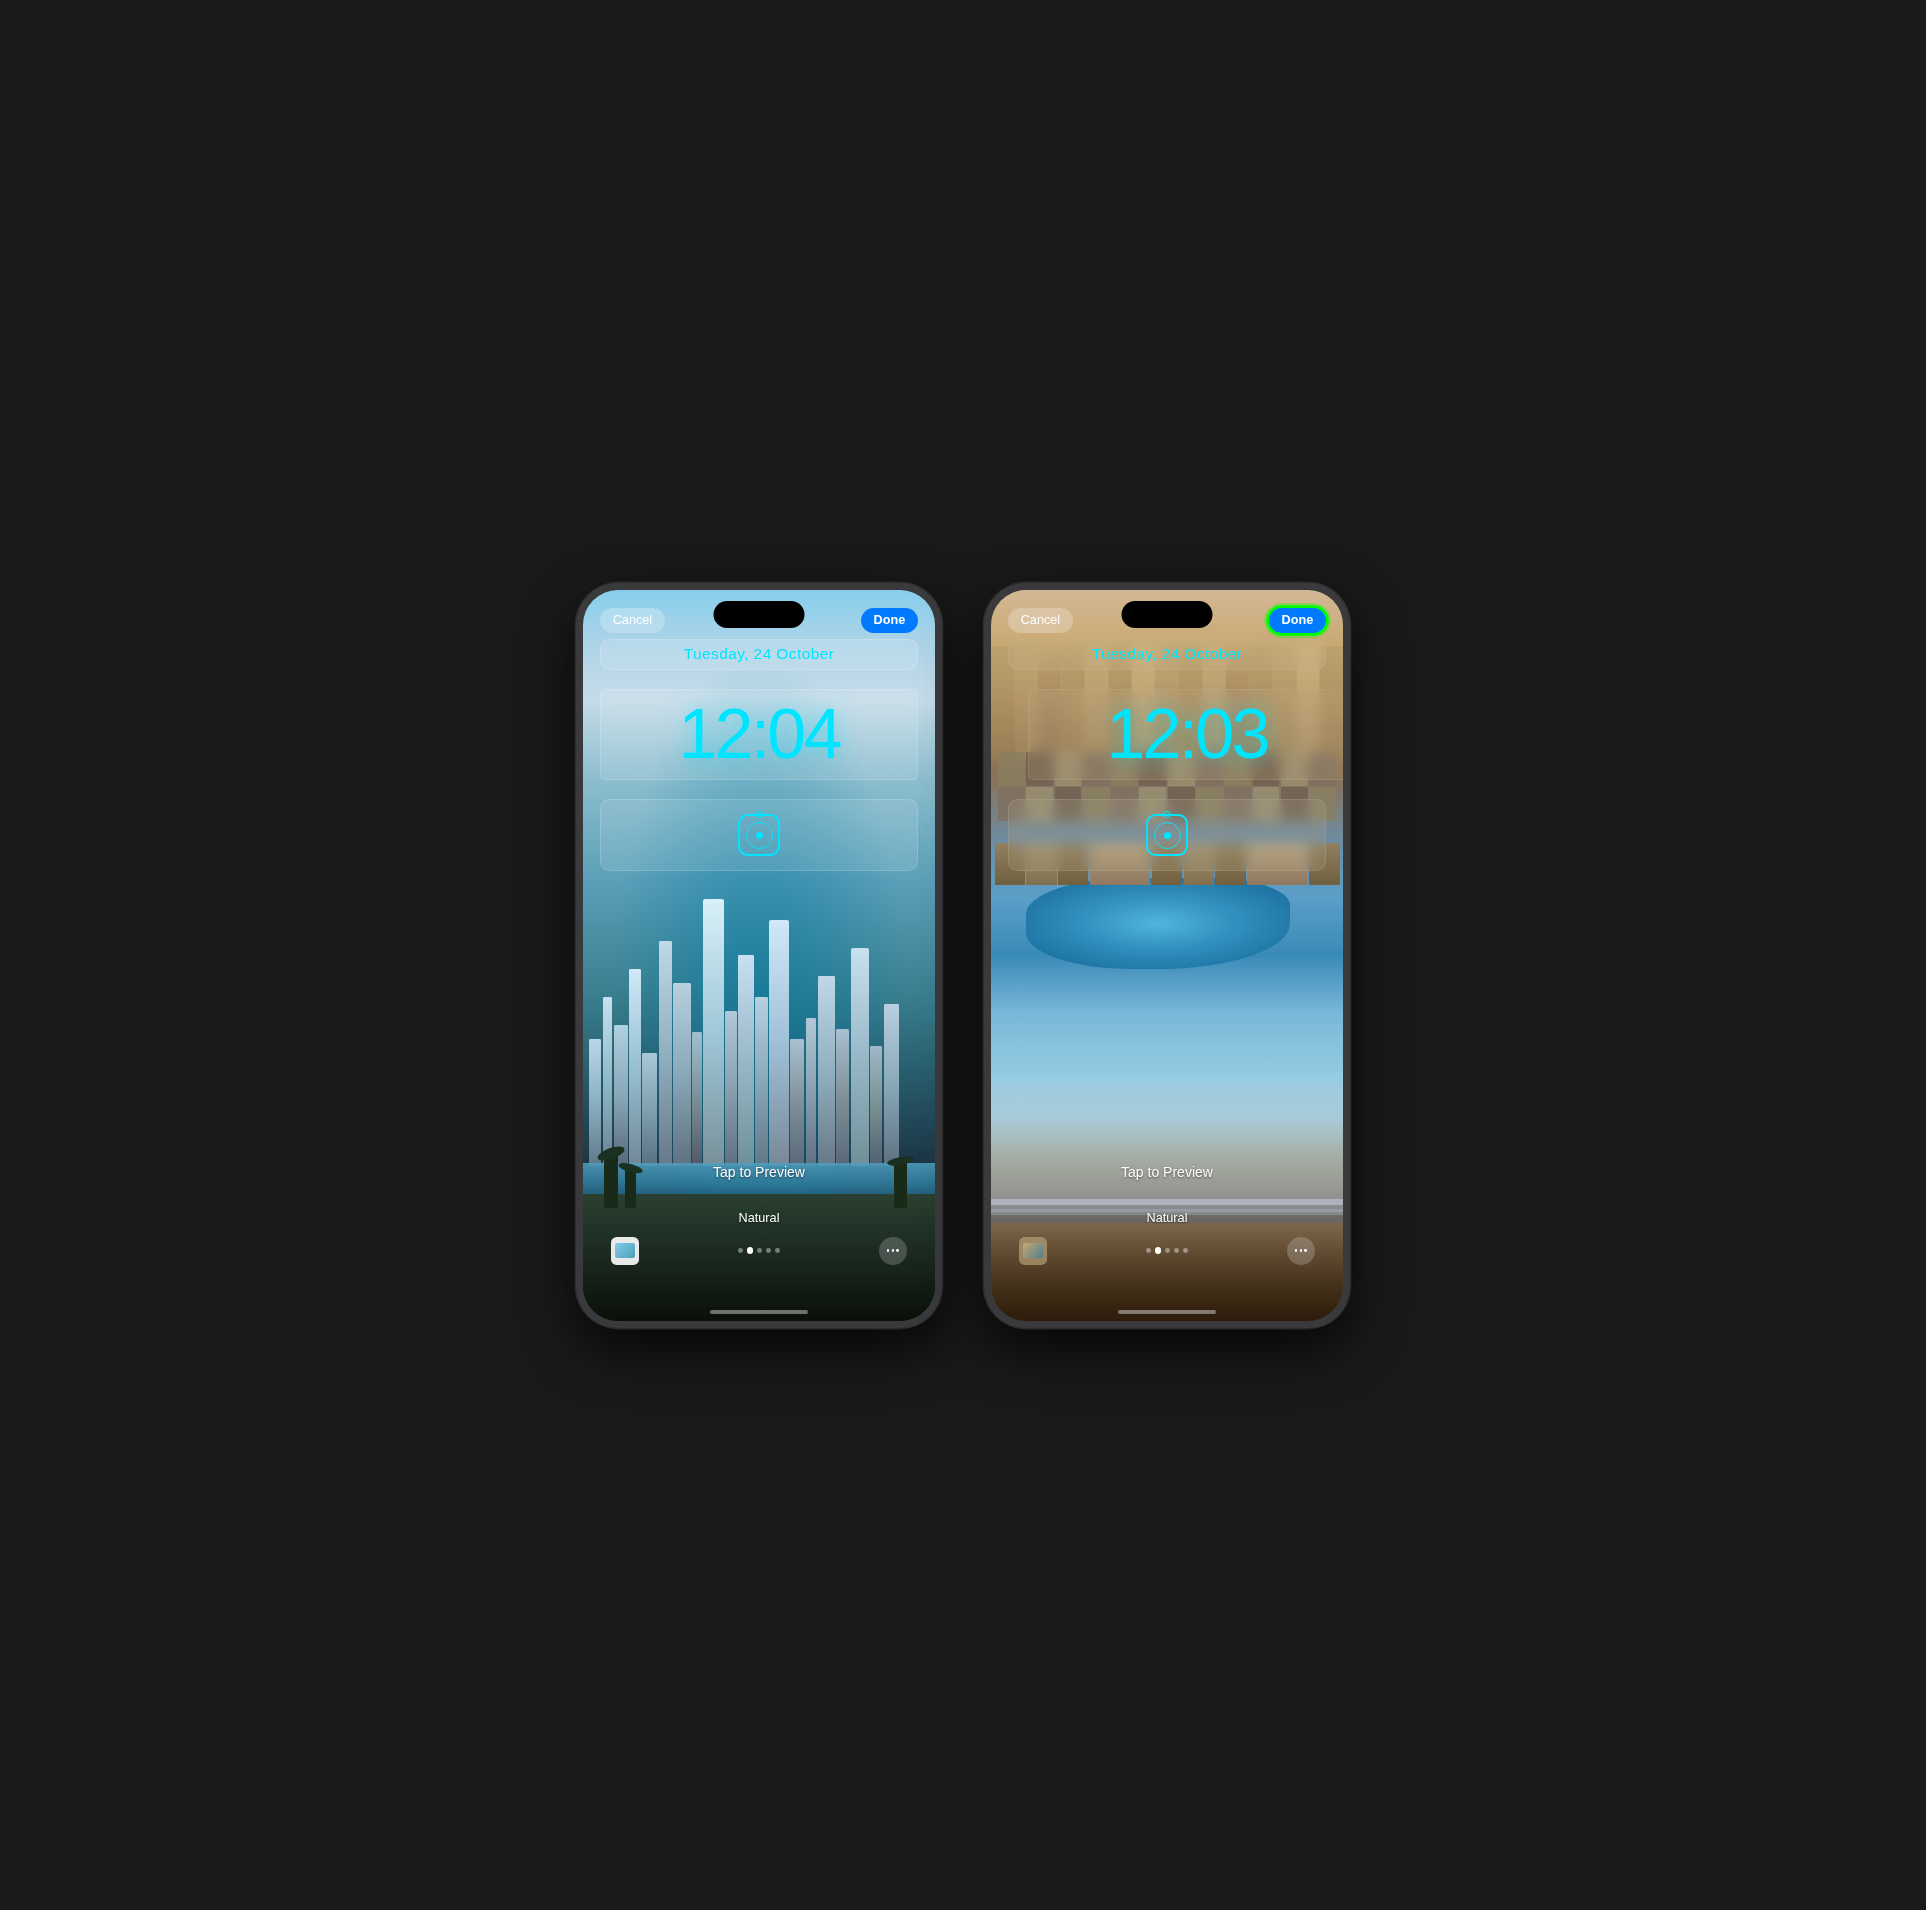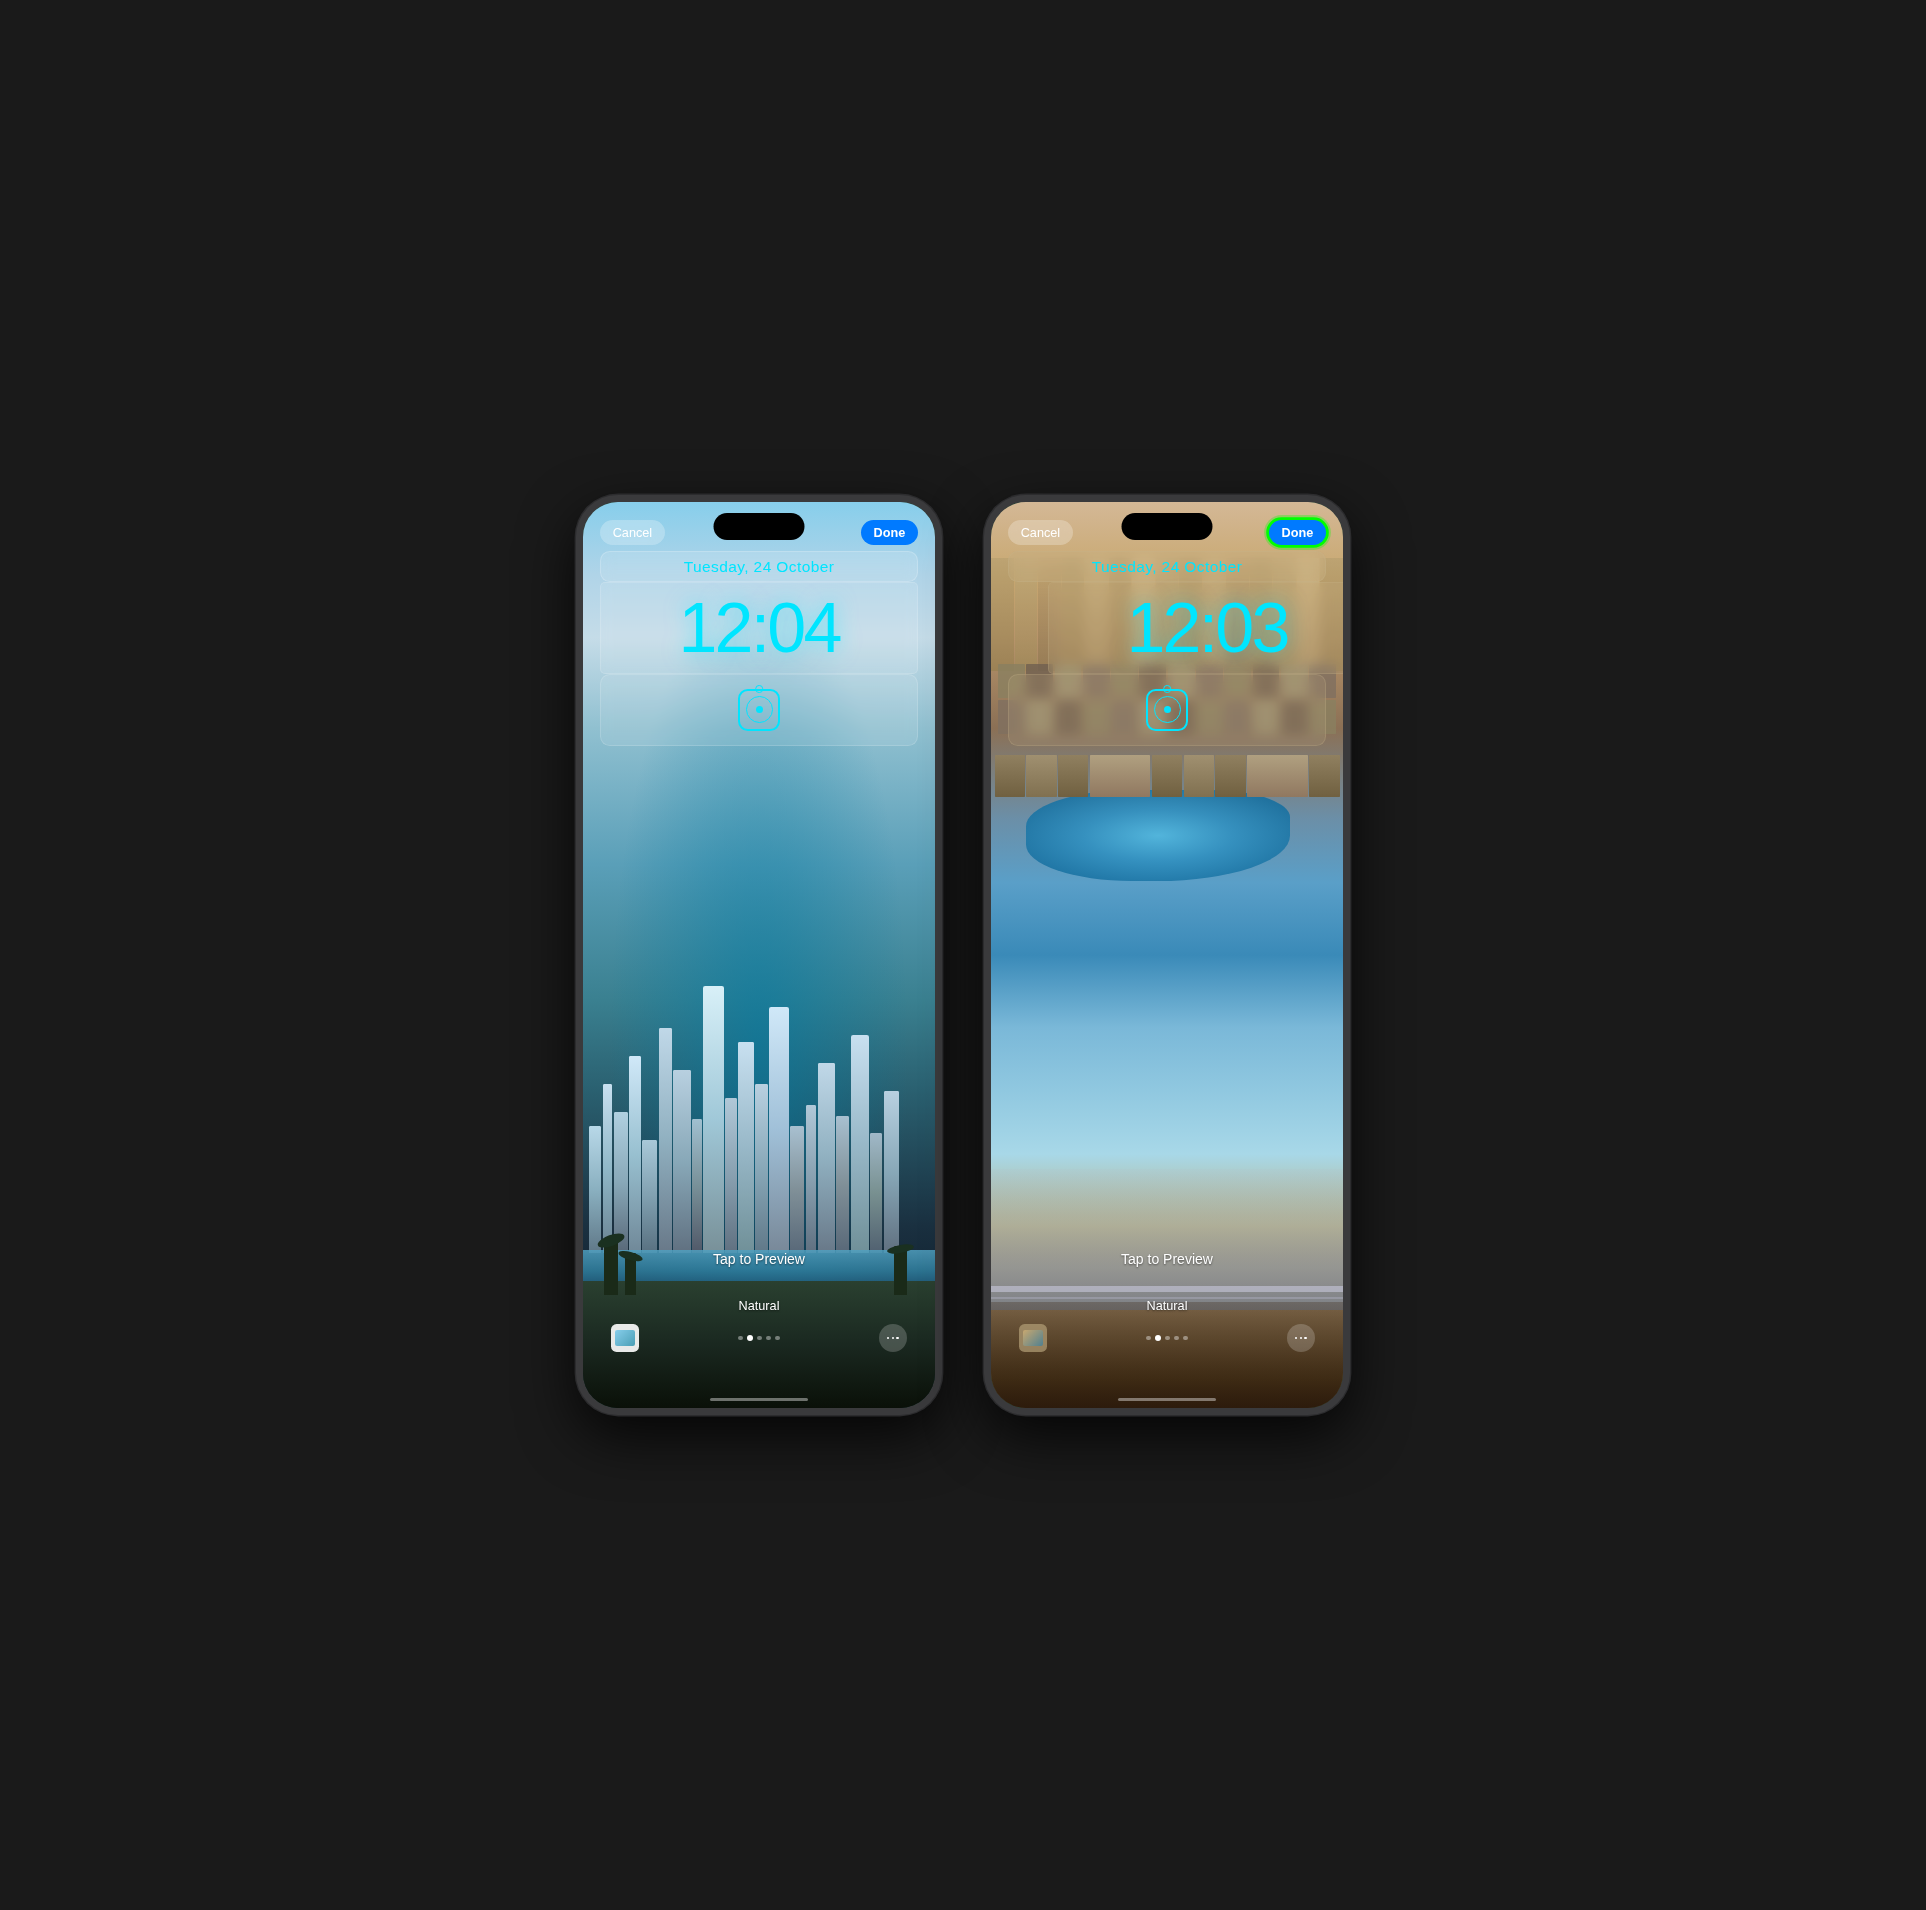--- a/index.html
+++ b/index.html
@@ -21,21 +21,21 @@
       align-items: flex-start;
     }
 
     .phone-wrapper {
       position: relative;
       width: 366px;
     }
 
     .phone-frame {
       width: 366px;
-      height: 920px;
+      height: 745px;
       background: #14532d;
       border-radius: 42px;
       border: 7px solid #3a3a3c;
       position: relative;
       overflow: hidden;
       box-shadow:
         0 0 0 1.4px #2c2c2e,
         inset 0 0 0 1.4px #555,
         0 21px 56px rgba(0,0,0,0.8);
     }
@@ -171,22 +171,22 @@
 
     
     .lockscreen-content {
       position: absolute;
       top: 49px;
       left: 0;
       right: 0;
       z-index: 20;
       display: flex;
       flex-direction: column;
-      align-items: flex-start;
-      gap: 0;
+      align-items: center;
+      gap: 19px;
       padding: 0 17px;
     }
 
     .date-widget {
       background: rgba(255,255,255,0.12);
       border: 0.7px solid rgba(255,255,255,0.2);
       border-radius: 9.8px;
       padding: 5.6px 19.7px;
       backdrop-filter: blur(7px);
       width: 100%;

